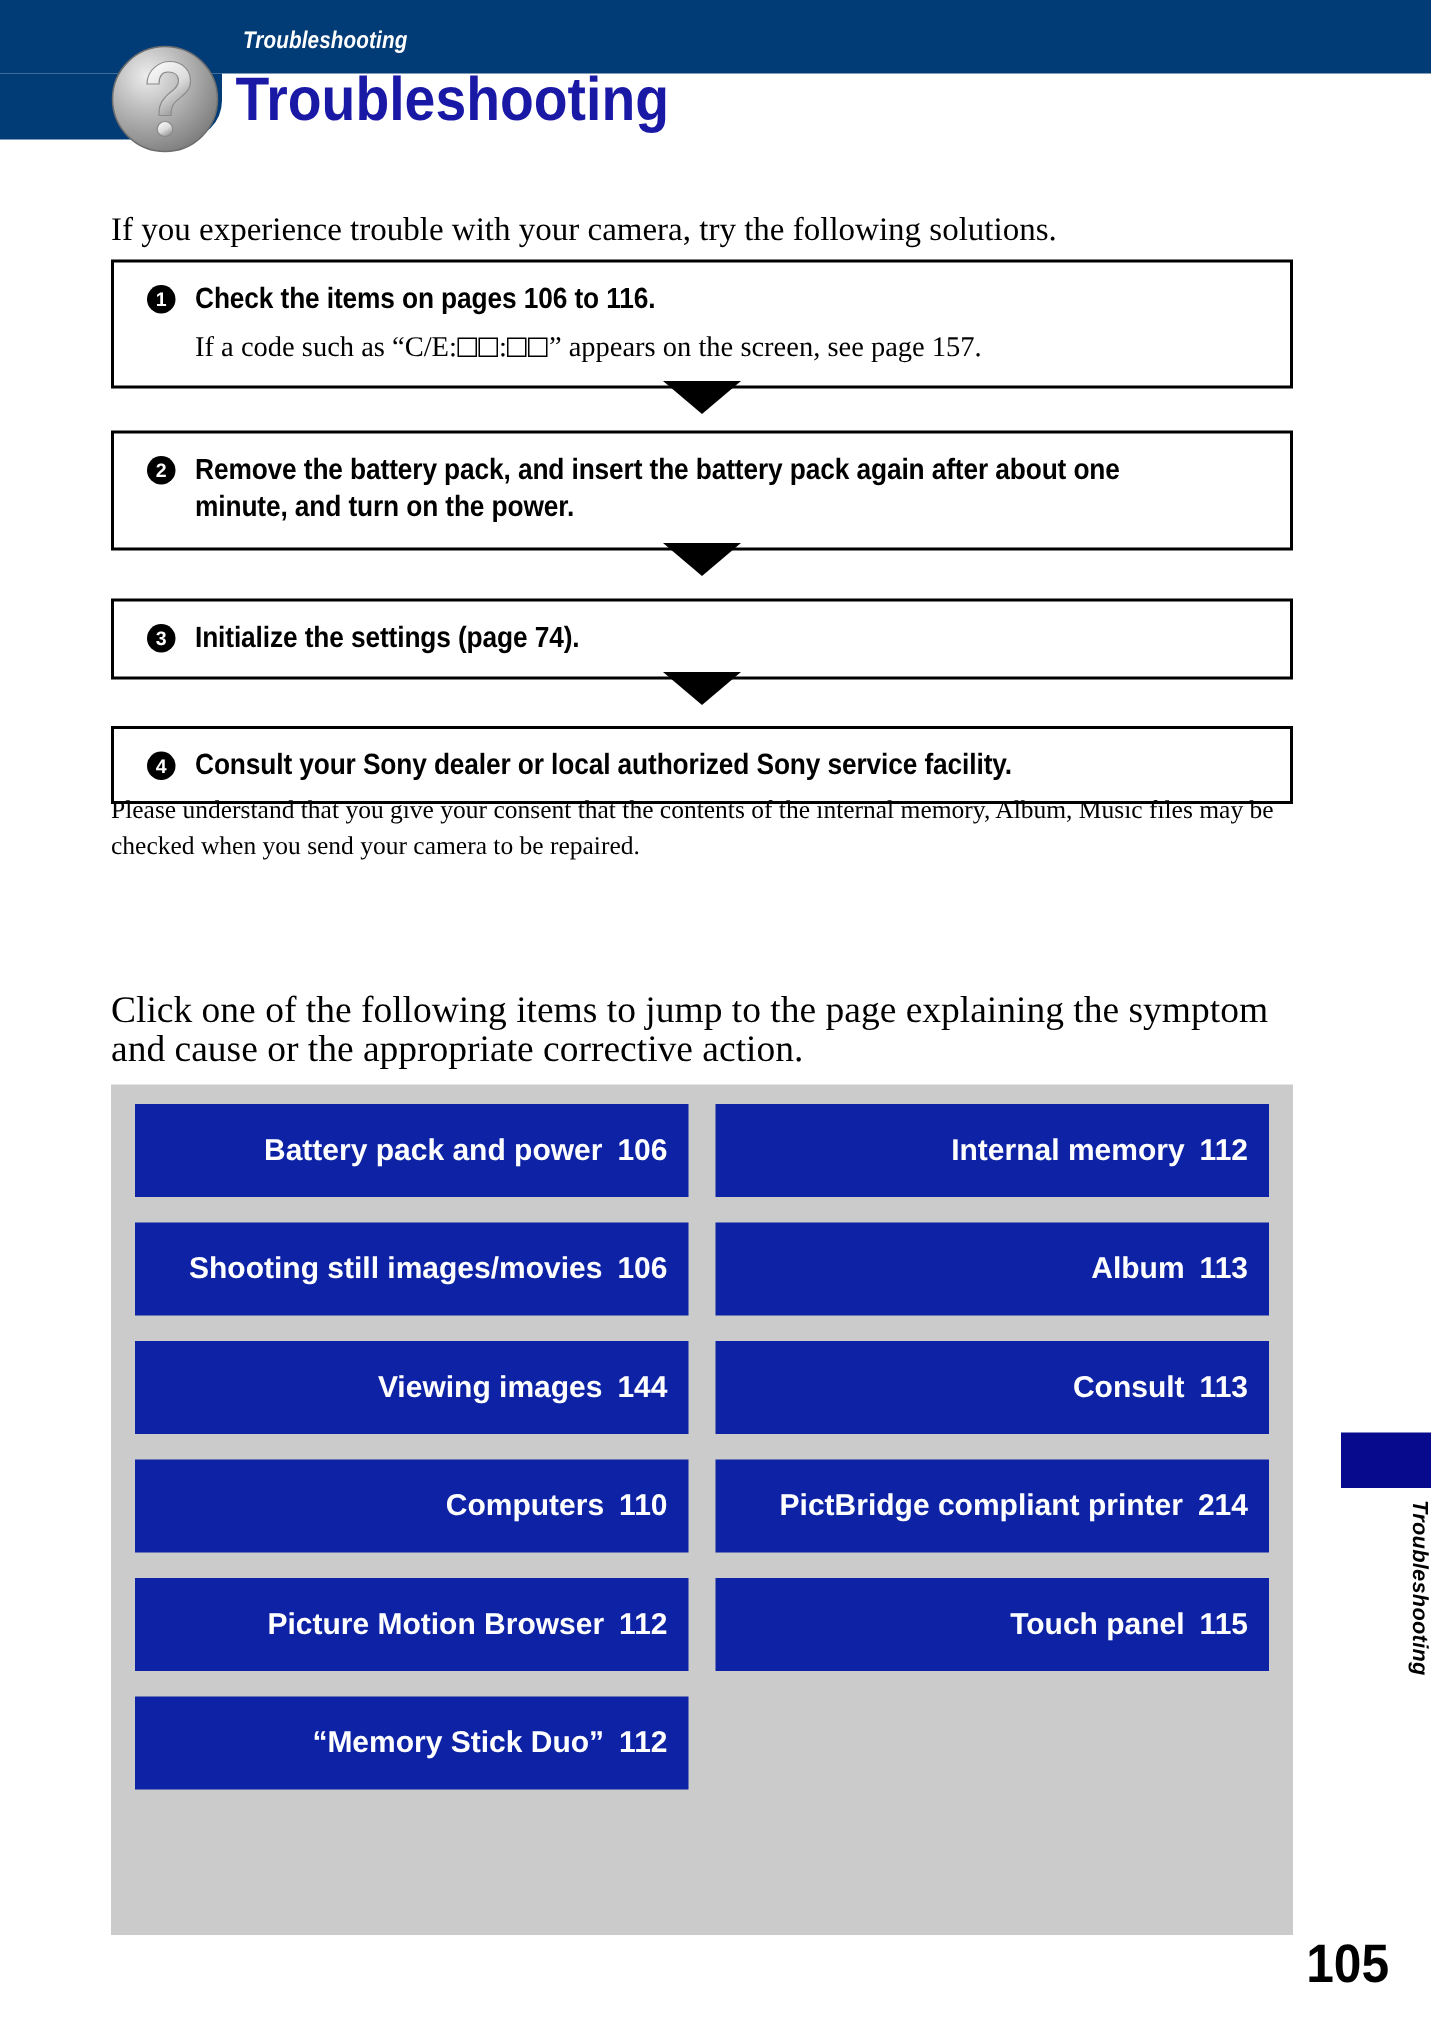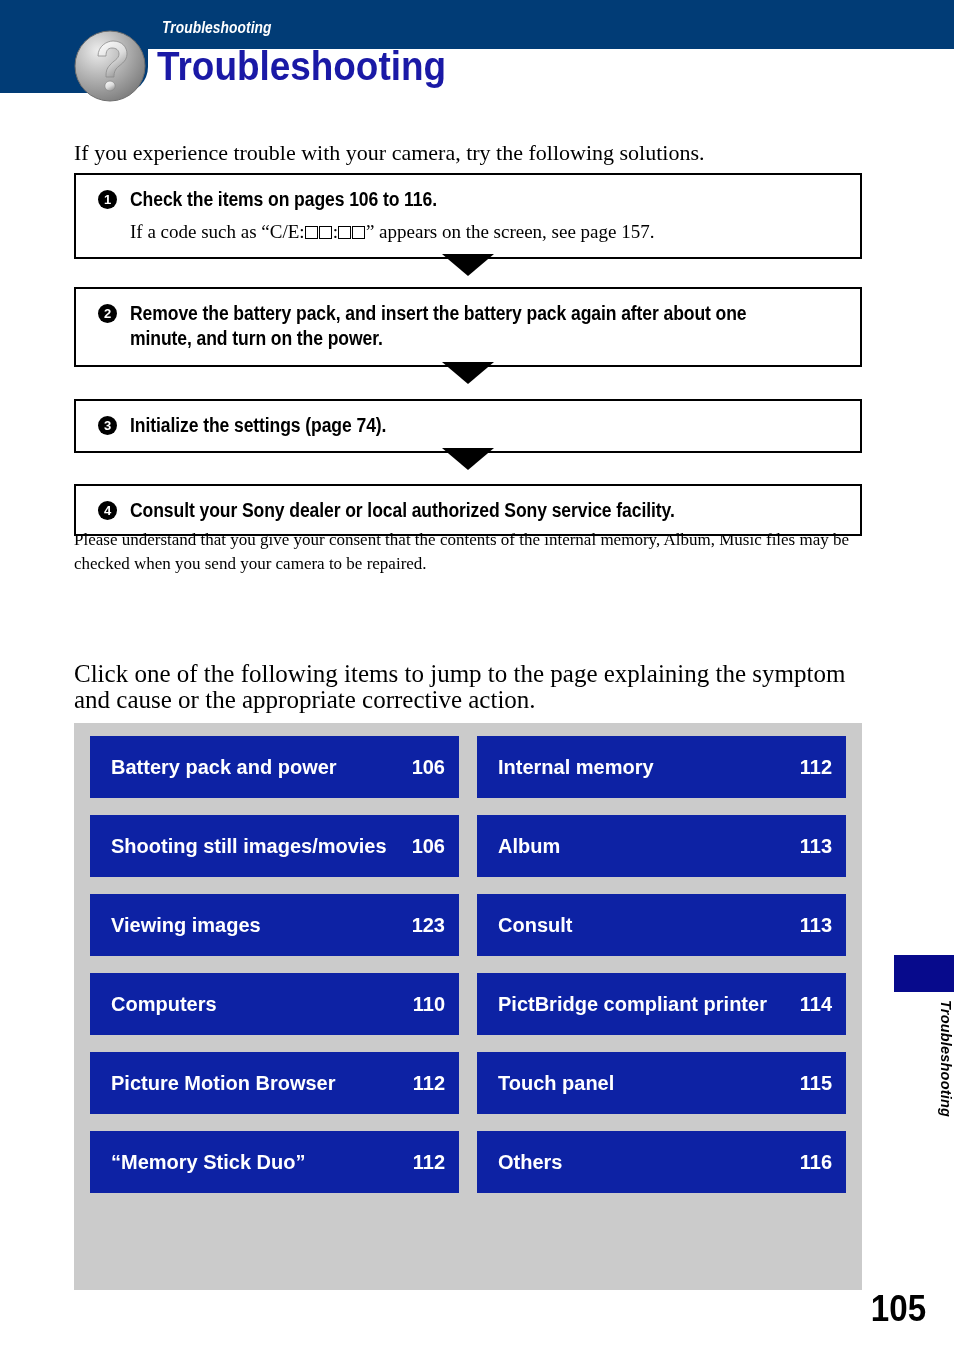--- a/index.html
+++ b/index.html
@@ -184,21 +184,21 @@
     display: flex;
     gap: 18px;
   }
   .link-col { width: 372px; }
   .link-item {
     background: #0D22A4;
     height: 62px;
     margin-bottom: 17px;
     display: flex;
     align-items: center;
-    justify-content: space-between;
+    justify-content: flex-end;
     padding: 0 14px 0 21px;
     box-sizing: border-box;
   }
   .link-item:last-child { margin-bottom: 0; }
   .link-label, .link-page {
     font-family: "Liberation Sans", sans-serif;
     font-weight: bold;
     font-size: 20px;
     color: #ffffff;
     white-space: nowrap;
@@ -321,21 +321,21 @@
       <div class="link-item">
         <span class="link-label">Battery pack and power</span>
         <span class="link-page">106</span>
       </div>
       <div class="link-item">
         <span class="link-label">Shooting still images/movies</span>
         <span class="link-page">106</span>
       </div>
       <div class="link-item">
         <span class="link-label">Viewing images</span>
-        <span class="link-page">123</span>
+        <span class="link-page">144</span>
       </div>
       <div class="link-item">
         <span class="link-label">Computers</span>
         <span class="link-page">110</span>
       </div>
       <div class="link-item">
         <span class="link-label">Picture Motion Browser</span>
         <span class="link-page">112</span>
       </div>
       <div class="link-item">
@@ -352,30 +352,26 @@
       <div class="link-item">
         <span class="link-label">Album</span>
         <span class="link-page">113</span>
       </div>
       <div class="link-item">
         <span class="link-label">Consult</span>
         <span class="link-page">113</span>
       </div>
       <div class="link-item">
         <span class="link-label">PictBridge compliant printer</span>
-        <span class="link-page">114</span>
+        <span class="link-page">214</span>
       </div>
       <div class="link-item">
         <span class="link-label">Touch panel</span>
         <span class="link-page">115</span>
       </div>
-      <div class="link-item">
-        <span class="link-label">Others</span>
-        <span class="link-page">116</span>
-      </div>
     </div>
   </div>
 </div>
 
 <div class="side-tab-block"></div>
 <div class="side-tab-text">Troubleshooting</div>
 
 <div class="page-number">105</div>
 
 </body></html>

